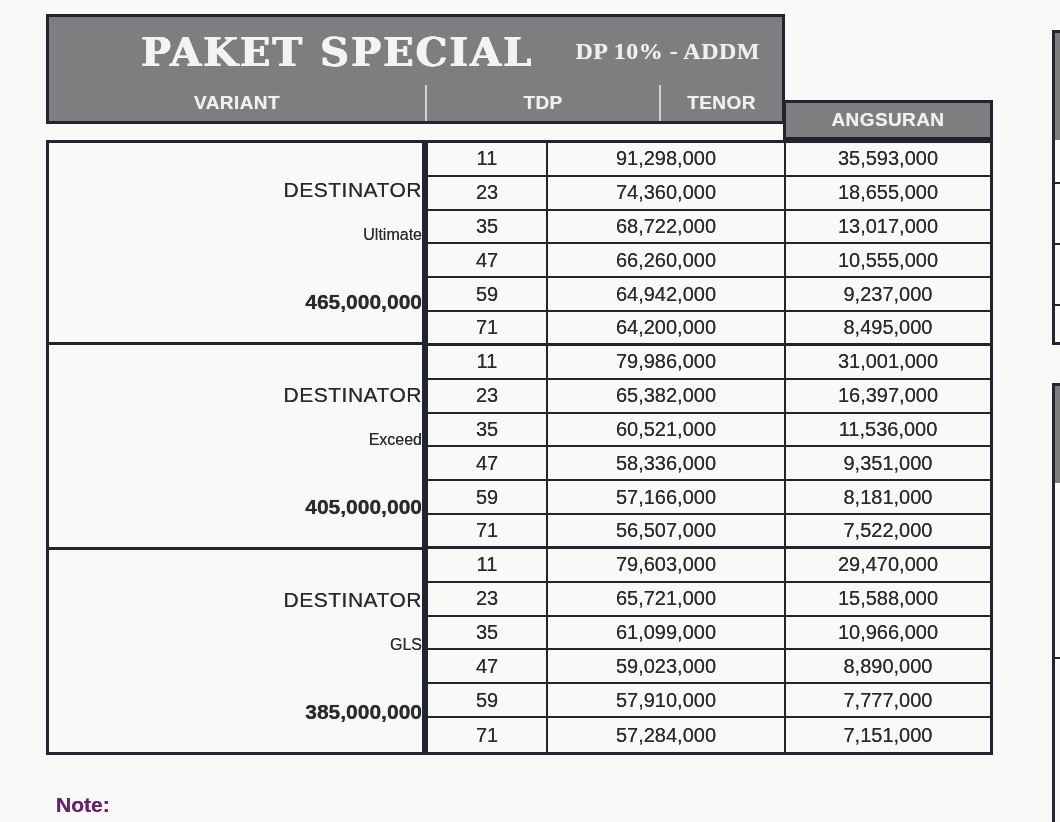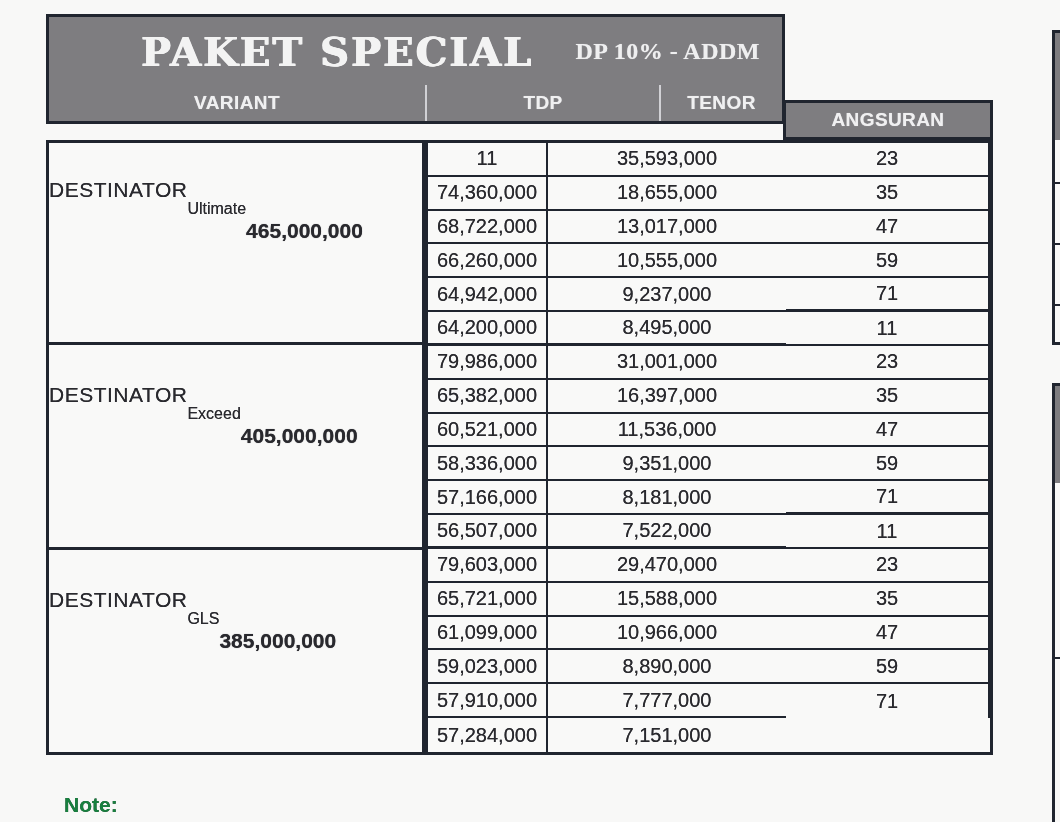--- a/index.html
+++ b/index.html
@@ -47,21 +47,21 @@
   .w-tdp{flex:1;border-left:2px solid #d4d4d8;box-sizing:border-box;}
   
   .head-angsuran{
     position:absolute;left:783px;top:100px;width:210px;height:40px;
     background:var(--gray);border:3px solid var(--bd);box-sizing:border-box;text-align:right;
   }
   
   .vcell{
     position:absolute;left:46px;width:379px;height:205px;
     background:var(--cellbg);border:3px solid var(--bd);box-sizing:border-box;
-    display:flex;flex-direction:row;align-items:flex-start;
+    display:flex;flex-direction:column;align-items:flex-end;
     padding-top:34px;color:var(--ink);
   }
   .vcell.no-top{border-top:none;padding-top:37px;}
   .vmodel{font-size:21px;letter-spacing:0.5px;line-height:26px;
     text-shadow:0 0 0.6px rgba(30,30,35,0.8);}
   .vtrim{font-size:16px;line-height:26px;margin-top:19px;
     text-shadow:0 0 0.6px rgba(30,30,35,0.8);}
   .vprice{font-size:21px;font-weight:700;margin-top:42px;
     text-shadow:0 0 0.7px rgba(20,20,25,0.85);}
   
@@ -86,22 +86,22 @@
     position:absolute;left:1052px;width:8px;background:var(--cellbg);
     border:3px solid var(--bd);border-right:none;box-sizing:border-box;
     overflow:hidden;
   }
   .sliver .sgray{position:absolute;left:0;right:0;top:0;background:var(--gray);}
   .sliver .sline{position:absolute;left:0;right:0;height:2px;background:var(--bd);}
   .sliver-a{top:30px;height:315px;}
   .sliver-b{top:383px;height:439px;border-bottom:none;}
   
   .note{
-    position:absolute;left:64px;top:793px;font-size:21px;font-weight:700;
-    color:#15803d;text-shadow:0 0 0.6px rgba(20,20,25,0.85);
+    position:absolute;left:56px;top:793px;font-size:21px;font-weight:700;
+    color:#701a75;text-shadow:0 0 0.6px rgba(20,20,25,0.85);
   }
 </style>
 </head>
 <body>
 
 <div class="sheet">
 
   <div class="head-main">
     <div class="title-row">
       <div class="title">PAKET SPECIAL</div>
@@ -128,20 +128,21 @@
   </div>
   <div class="vcell no-top" style="top:550px">
     <div class="vmodel">DESTINATOR</div>
     <div class="vtrim">GLS</div>
     <div class="vprice">385,000,000</div>
   </div>
 
   <div class="grid">
 
     <div class="gcell c1">11</div>
+    <div class="gcell c2">91,298,000</div>
     <div class="gcell c3">35,593,000</div>
 
     <div class="gcell c1">23</div>
     <div class="gcell c2">74,360,000</div>
     <div class="gcell c3">18,655,000</div>
 
     <div class="gcell c1">35</div>
     <div class="gcell c2">68,722,000</div>
     <div class="gcell c3">13,017,000</div>
 

